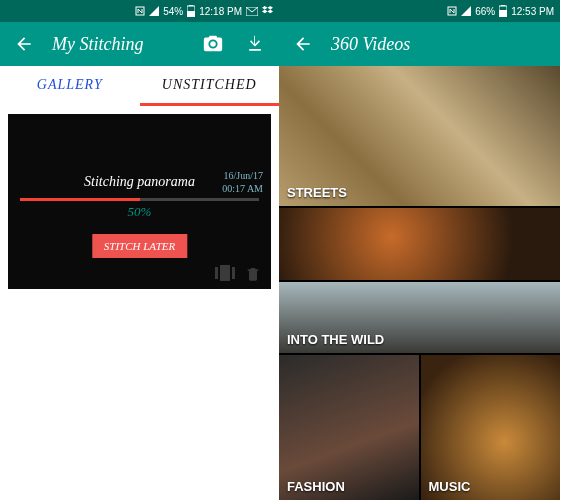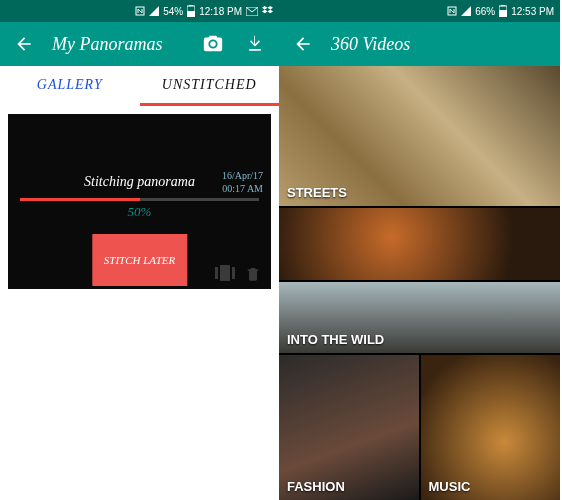--- a/index.html
+++ b/index.html
@@ -125,21 +125,21 @@
     }
     .stitch-later {
       position: absolute;
       left: 50%; transform: translateX(-50%);
       top: 120px;
       background: #ef5350;
       color: #fff;
       font-family: cursive;
       font-style: italic;
       font-size: 11px;
-      padding: 20px 12px;
+      padding: 6px 12px;
       border: none;
     }
     .card-icons {
       position: absolute;
       right: 6px; bottom: 4px;
       display: flex;
       gap: 10px;
       opacity: 0.5;
     }
     .card-icons .small-icon { width:20px; height:20px; color:#888; }
@@ -215,21 +215,21 @@
         </svg>
       </span>
   </div>
 
   <div class="action-bar">
     <span class="icon-btn">
       <svg width="20" height="20" viewBox="0 0 24 24" fill="#fff">
           <path d="M20 11H7.83l5.59-5.59L12 4l-8 8 8 8 1.41-1.41L7.83 13H20z"></path>
         </svg>
     </span>
-    <span class="title">My Panoramas</span>
+    <span class="title">My Stitching</span>
     <span class="icon-btn">
       <svg width="22" height="22" viewBox="0 0 24 24" fill="#fff">
           <path d="M12 15a3 3 0 100-6 3 3 0 000 6z"></path>
           <path d="M20 5h-3.2l-1.2-2H8.4L7.2 5H4a2 2 0 00-2 2v11a2 2 0 002 2h16a2 2 0 002-2V7a2 2 0 00-2-2zm-8 12a5 5 0 110-10 5 5 0 010 10z"></path>
         </svg>
     </span>
     <span class="icon-btn">
       <svg width="20" height="20" viewBox="0 0 24 24" fill="#fff">
           <path d="M19 20H5v-2h14v2zM12 2v10.17l4.59-4.58L18 9l-6 6-6-6 1.41-1.41L11 12.17V2h1z"></path>
         </svg>
@@ -242,21 +242,21 @@
     </div>
     <div class="tab active">
       <span>UNSTITCHED</span>
     </div>
   </div>
 
   <div class="left-content">
     <div class="pano-card">
       <div class="overlay-cover"></div>
       <div class="timestamp">
-        <div>16/Apr/17</div>
+        <div>16/Jun/17</div>
         <div>00:17 AM</div>
       </div>
       <div class="stitch-text">Stitching panorama</div>
       <div class="progress-track">
         <div class="progress-fill" style="width:50%"></div>
       </div>
       <div class="percent">50%</div>
       <button class="stitch-later">STITCH LATER</button>
       <div class="card-icons">
         <span class="small-icon"><svg width="20" height="16" viewBox="0 0 20 16" fill="#6a6a6a">

